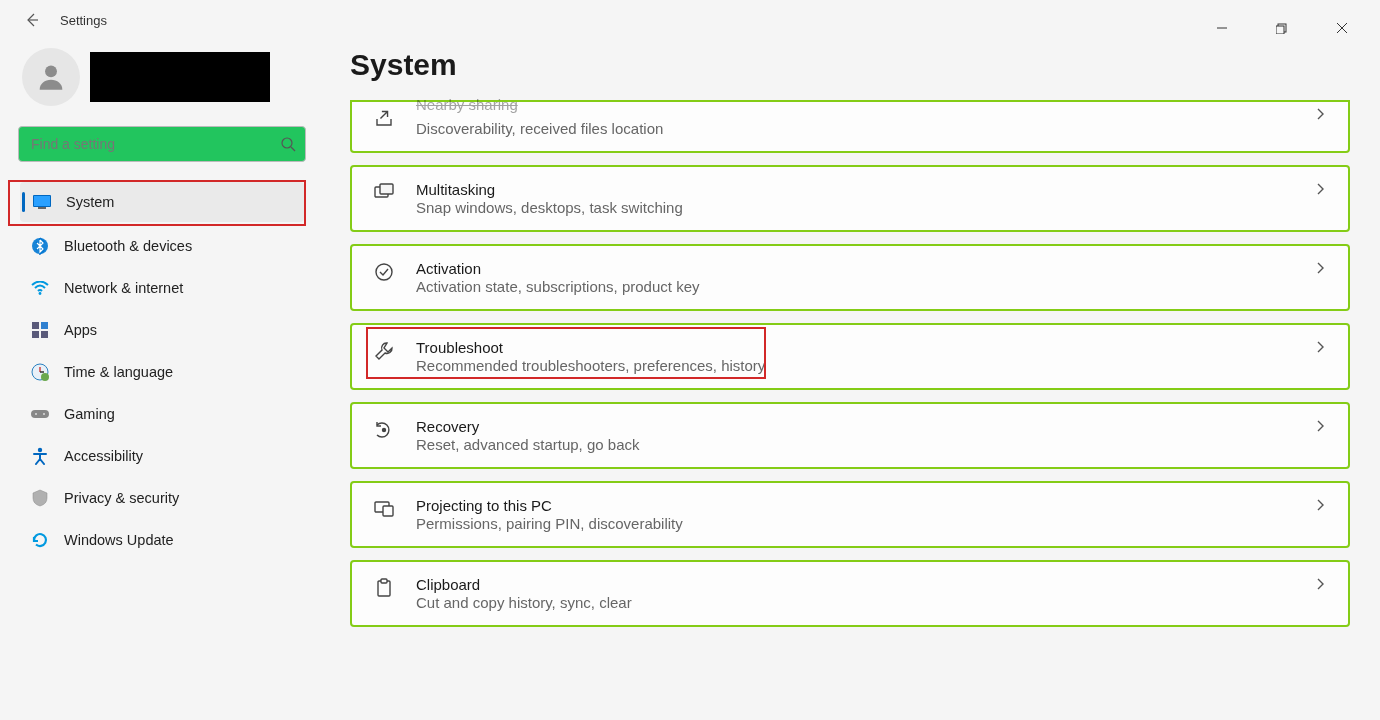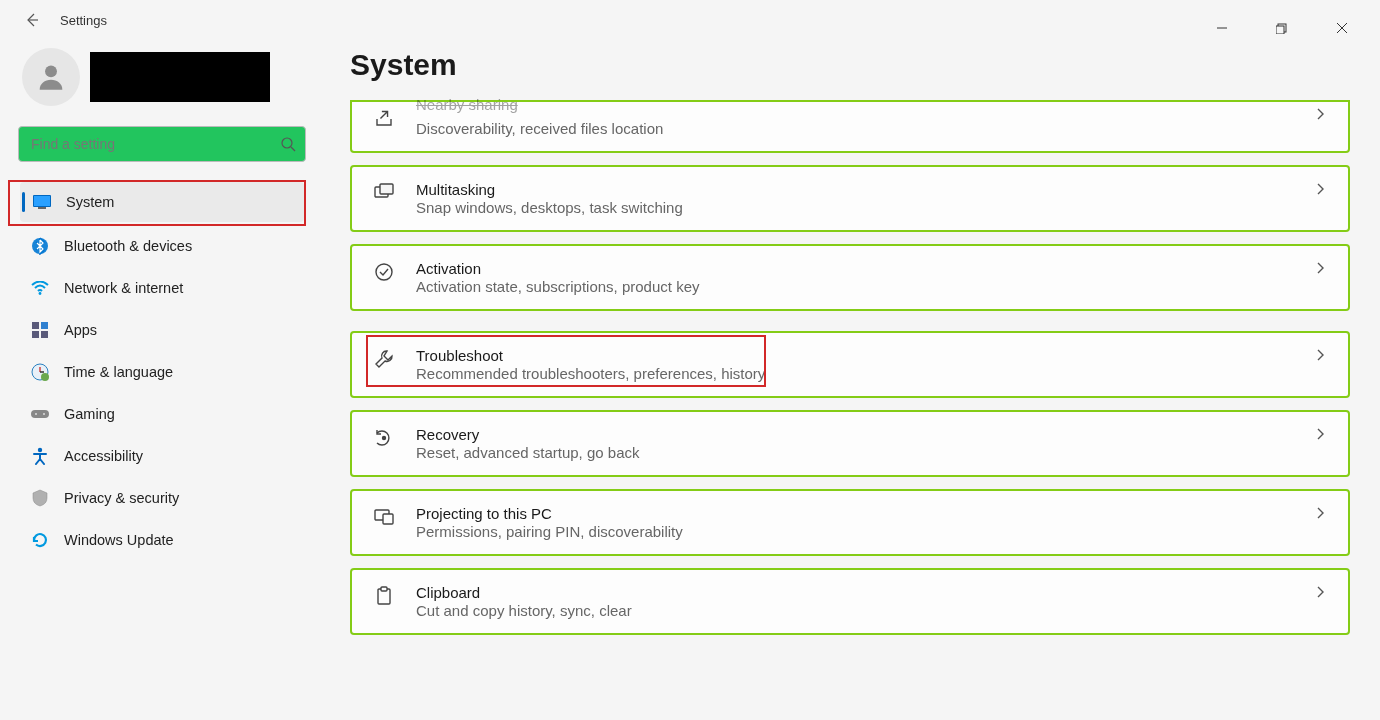--- a/index.html
+++ b/index.html
@@ -396,21 +396,21 @@
         </div>
         <div class="card-text">
           <div class="card-title">Activation</div>
           <div class="card-sub">Activation state, subscriptions, product key</div>
         </div>
         <svg class="chevron" viewBox="0 0 16 16">
             <path d="M6 3 L11 8 L6 13" fill="none" stroke="currentColor" stroke-width="1.4"></path>
           </svg>
       </div>
 
-      <div class="card" style="position:relative;margin-top:8px;">
+      <div class="card" style="position:relative;">
         <div class="card-icon">
           <svg width="22" height="22" viewBox="0 0 22 22" fill="none" stroke="#444" stroke-width="1.4">
               <path d="M14 3 A5 5 0 0 0 9 10 L3 16 L6 19 L12 13 A5 5 0 0 0 19 8 L15 12 L11 8 Z"></path>
             </svg>
         </div>
         <div class="card-text">
           <div class="card-title">Troubleshoot</div>
           <div class="card-sub">Recommended troubleshooters, preferences, history</div>
         </div>
         <svg class="chevron" viewBox="0 0 16 16">

